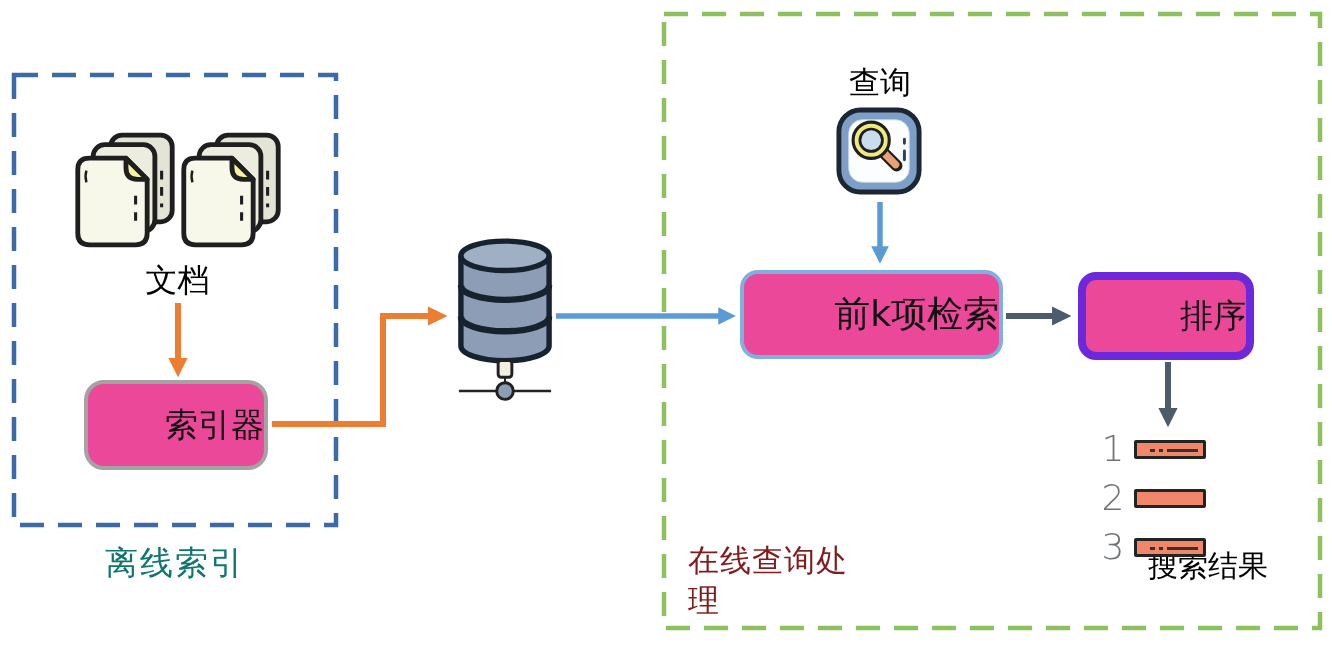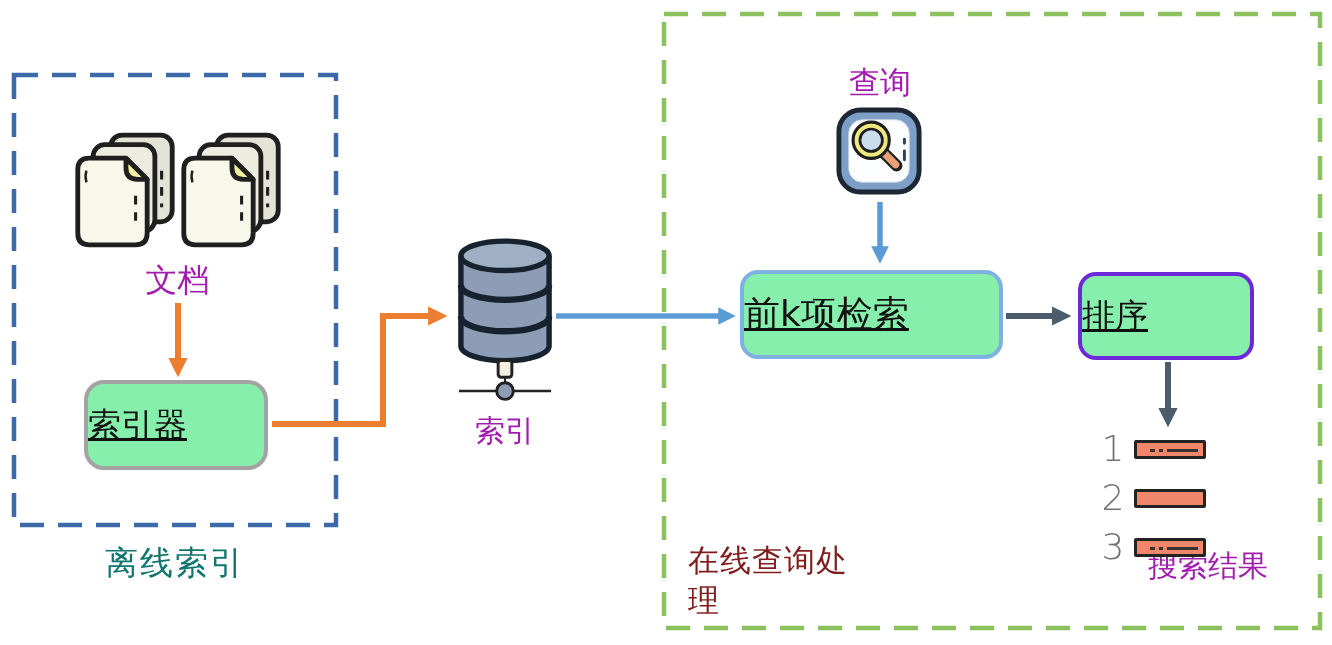--- a/index.html
+++ b/index.html
@@ -6,31 +6,31 @@
   html,body { background:#fff; }
   body { font-family:"DejaVu Sans","Liberation Sans",sans-serif; }
   .canvas {
     position:relative; width:1332px; height:645px; background:#ffffff;
     overflow:hidden;
   }
   svg { display:block; }
   .overlay { position:absolute; inset:0; pointer-events:none; }
 
   .node-box {
-    position:absolute; display:flex; align-items:center; justify-content:flex-start;
-    background:#86efac; color:#111;text-decoration:underline;
+    position:absolute; display:flex; align-items:center; justify-content:flex-end;
+    background:#ec4899; color:#111;
   }
   .indexer-box { left:84px; top:380px; width:184px; height:90px;
     border:4px solid #a3a3a3; border-radius:20px; font-size:33px; }
   .topk-box { left:740px; top:270px; width:263px; height:89px;
     border:4px solid #7fb1e0; border-radius:18px; font-size:36px; }
   .rank-box { left:1078px; top:272px; width:176px; height:88px;
-    border:4px solid #6d28d9; border-radius:18px; font-size:33px; }
+    border:8px solid #6d28d9; border-radius:18px; font-size:33px; }
 
-  .lbl { position:absolute; color:#a21caf; text-align:center; }
+  .lbl { position:absolute; color:#000000; text-align:center; }
   .lbl-docs   { left:70px;  top:259px; width:215px; font-size:32px; }
   .lbl-index  { left:455px; top:411px; width:100px; font-size:30px; }
   .lbl-query  { left:836px; top:62px;  width:88px;  font-size:31px; }
   .lbl-results{ left:1133px;top:546px; width:150px; font-size:30px; }
   .lbl-offline{ left:12px;  top:541px; width:326px; font-size:33px;
                 color:#0f766e; letter-spacing:2px; }
   .lbl-online { left:688px; top:540px; width:170px; font-size:31px;
                 color:#7f1d1d; text-align:left; line-height:1.3;
                 letter-spacing:1px; }
 
@@ -133,21 +133,20 @@
     <span>索引器</span>
   </div>
   <div class="node-box topk-box">
     <span>前k项检索</span>
   </div>
   <div class="node-box rank-box">
     <span>排序</span>
   </div>
 
   <div class="lbl lbl-docs">文档</div>
-  <div class="lbl lbl-index">索引</div>
   <div class="lbl lbl-query">查询</div>
   <div class="lbl lbl-results">搜索结果</div>
   <div class="lbl lbl-offline">离线索引</div>
   <div class="lbl lbl-online">在线查询处理</div>
 
   <div class="results">
     <div class="result-row">
       <span class="result-rank">1</span>
       <span class="result-bar">
           <span class="bar-marks"></span>

